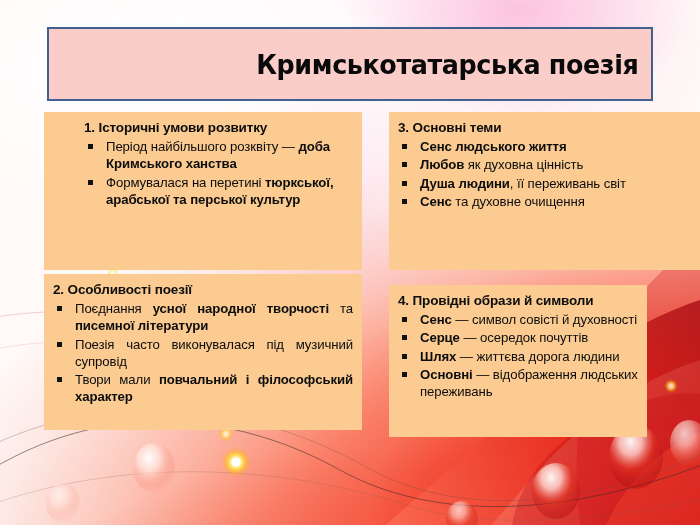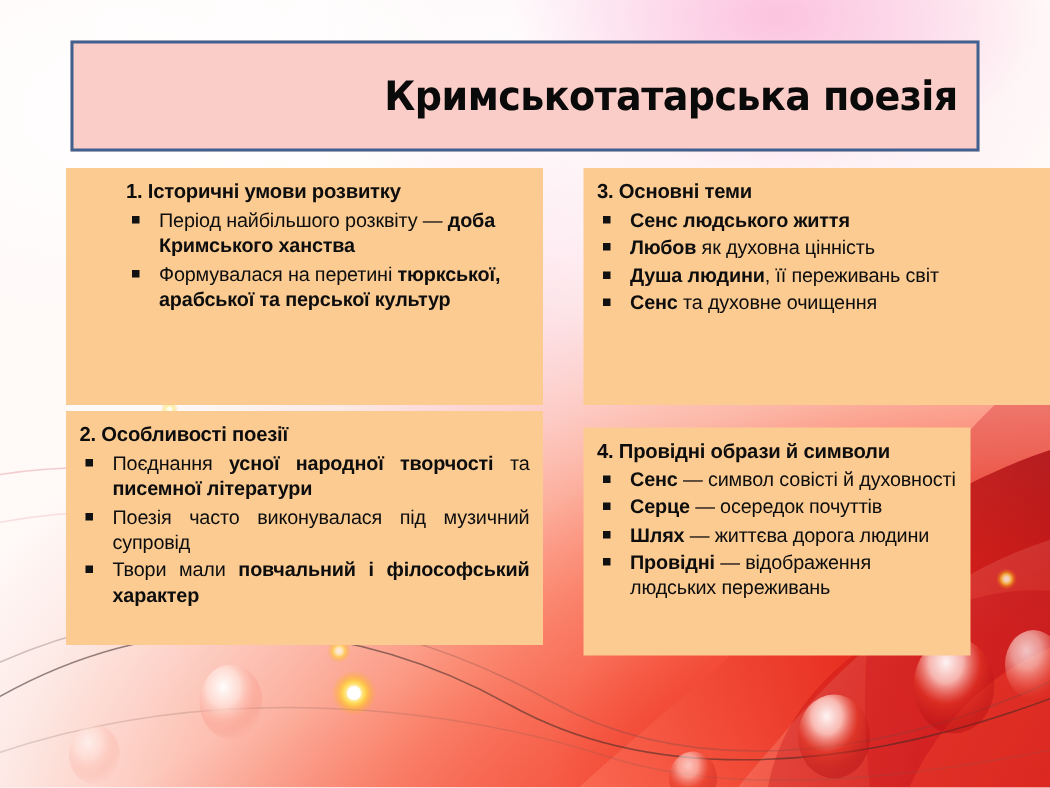--- a/index.html
+++ b/index.html
@@ -194,17 +194,17 @@
         <li><span><b>Сенс</b><span> та духовне очищення</span></span></li>
       </ul>
   </div>
 
   <div class="panel" id="panel-4">
     <div class="panel-head">4. Провідні образи й символи</div>
     <ul>
         <li><span><b>Сенс</b><span> — символ совісті й духовності</span></span></li>
         <li><span><b>Серце</b><span> — осередок почуттів</span></span></li>
         <li><span><b>Шлях</b><span> — життєва дорога людини</span></span></li>
-        <li><span><b>Провідні</b><span> — відображення людських переживань</span></span></li>
+        <li><span><b>Основні</b><span> — відображення людських переживань</span></span></li>
       </ul>
   </div>
 
 </div>
 
 </body></html>

